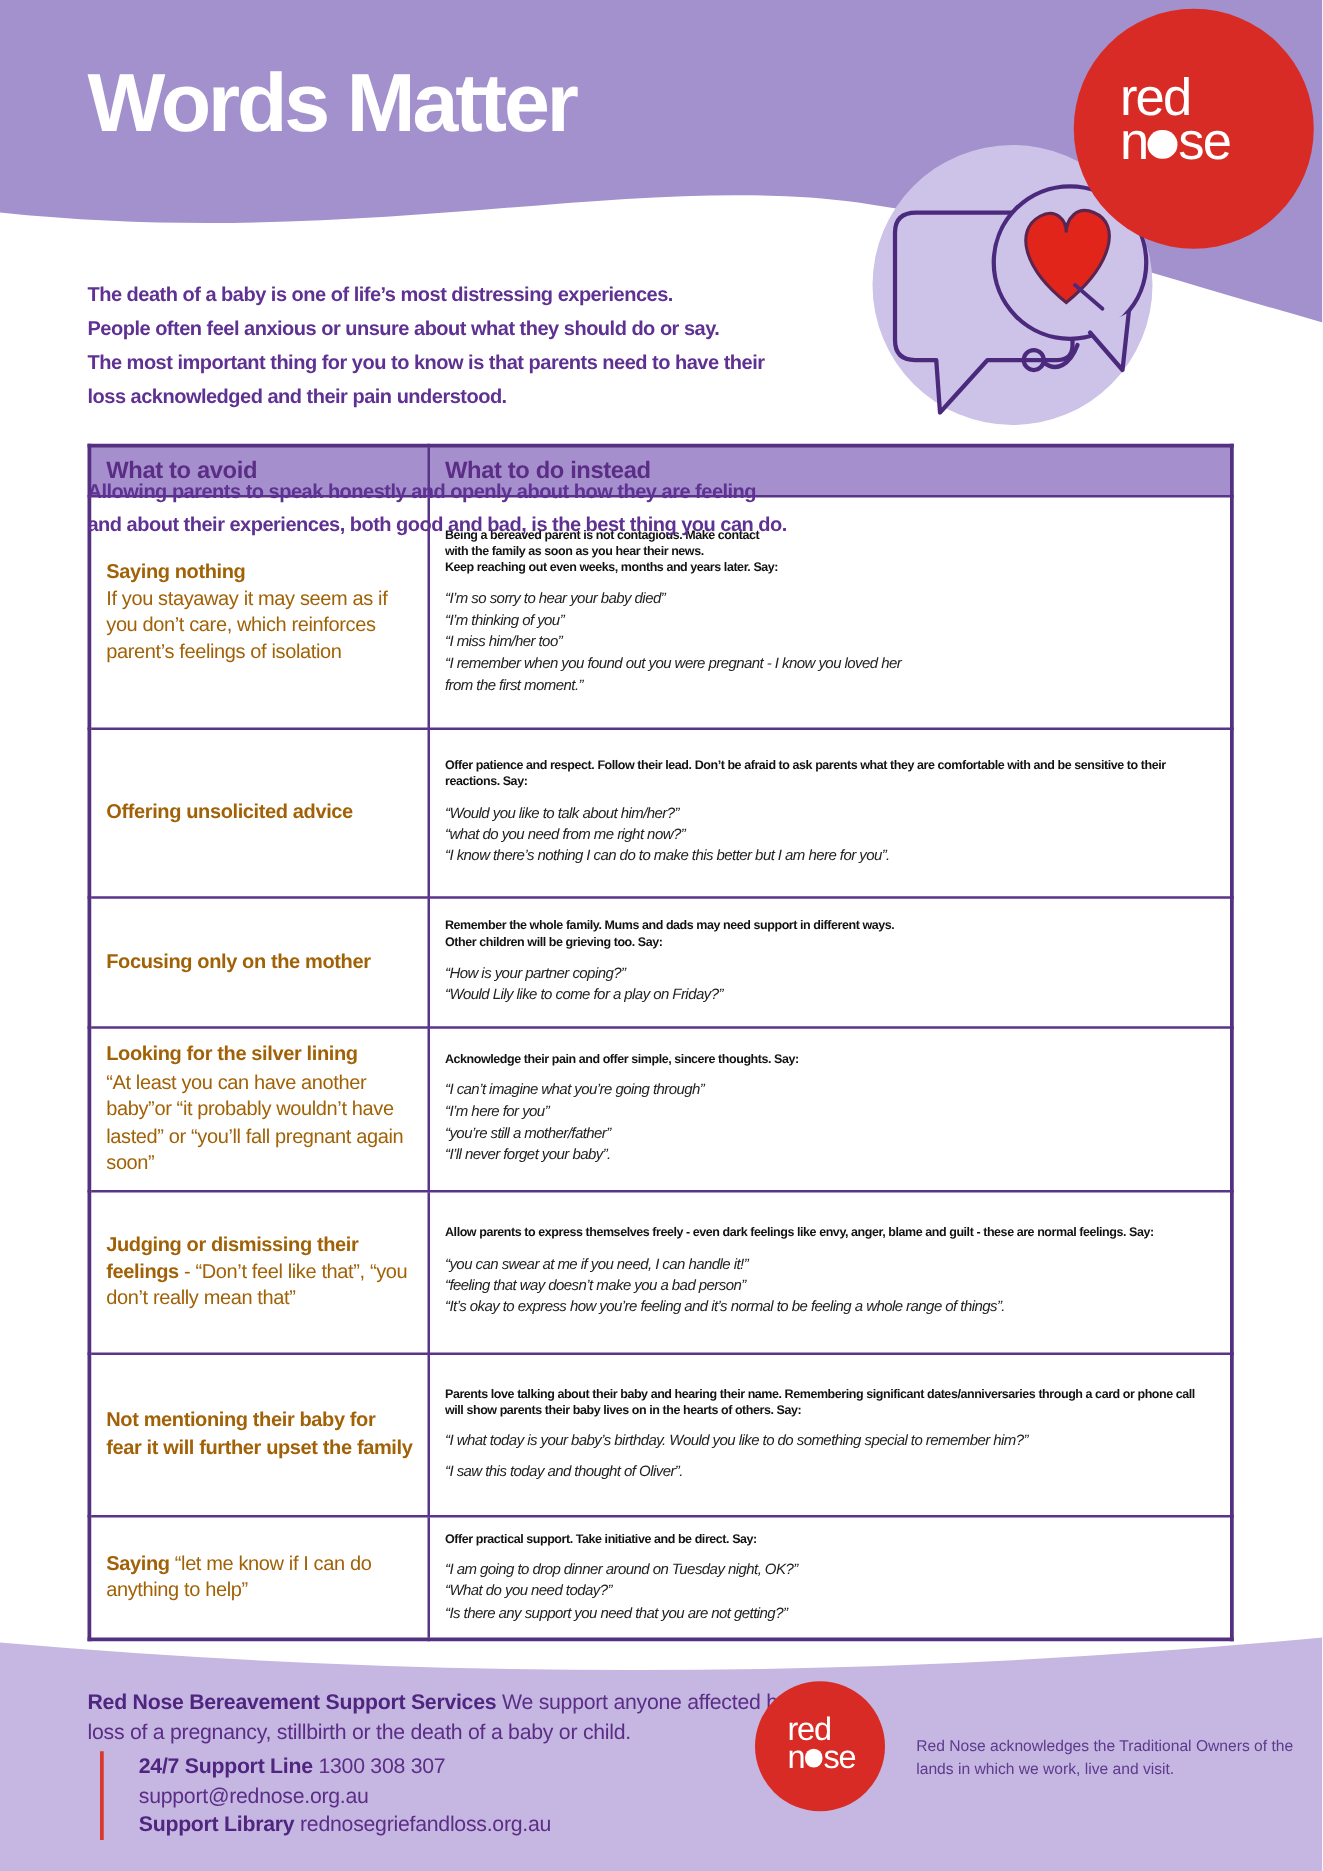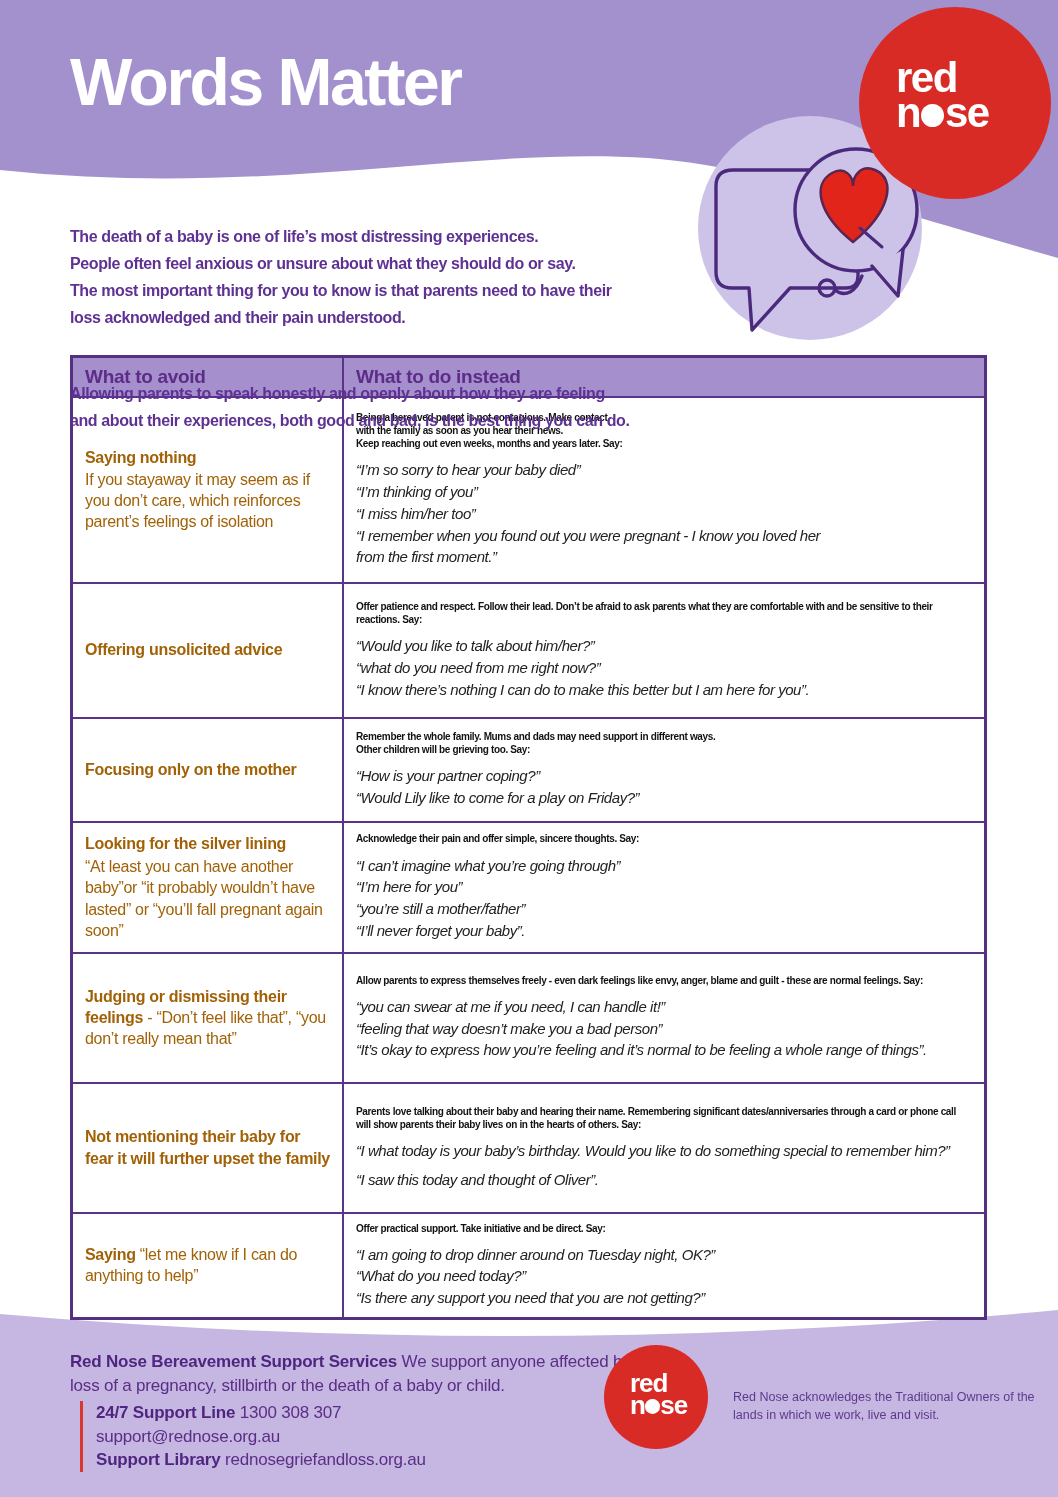--- a/index.html
+++ b/index.html
@@ -12,21 +12,21 @@
   .title {
     position:absolute; left:70px; top:44px; z-index:3;
     font-size:66px; font-weight:800; letter-spacing:-2.5px; color:#ffffff;
   }
   .intro {
     position:absolute; left:70px; top:196px; z-index:3; width:640px;
     color:#5e3192; font-weight:700; font-size:16px; letter-spacing:-0.4px;
     line-height:27px; white-space:pre-line;
   }
   .intro .p2 { margin-top:22px; }
-  .logo-text { color:#ffffff; font-weight:700; line-height:0.84; letter-spacing:-1.5px; }
+  .logo-text { color:#ffffff; font-weight:400; line-height:0.84; letter-spacing:-1.5px; }
   .top-logo-text { position:absolute; left:896px; top:60px; z-index:2; font-size:42px; }
   .logo-o {
     display:inline-block; width:0.56em; height:0.56em; background:#ffffff;
     border-radius:50%; margin:0 0.015em;
   }
   
   table.words {
     position:absolute; left:70px; top:355px; width:917px; z-index:2;
     border-collapse:collapse; table-layout:fixed; background:#ffffff;
     border:3px solid #533180;
@@ -42,34 +42,34 @@
     font-size:16px; letter-spacing:-0.3px; line-height:1.32; color:#a16207;
   }
   td.avoid b { font-weight:700; }
   td.avoid .block-body { display:block; margin-top:1px; }
   td.instead { padding:8px 14px 8px 12px; vertical-align:middle; }
   .lead {
     font-weight:700; font-size:10px; letter-spacing:-0.35px; line-height:1.32;
     color:#121212; white-space:pre-line; margin:0 0 9px 0;
   }
   .quote {
-    font-style:italic; font-size:15px; letter-spacing:-0.45px; line-height:1.45;
+    font-style:italic; font-size:12px; letter-spacing:-0.45px; line-height:1.45;
     color:#222222; white-space:pre-line;
   }
   
   .footer { position:absolute; left:0; top:1300px; width:1058px; height:197px; z-index:1; }
   .footer-bg { position:absolute; left:0; top:0; }
   .services {
     position:absolute; left:70px; top:50px; width:590px;
     font-size:17px; line-height:1.42; color:#5b2d87; letter-spacing:-0.2px;
   }
   .services b { color:#4f2580; }
   .support {
     position:absolute; left:80px; top:101px; border-left:3px solid #d9382d;
-    padding-left:13px; font-size:17px; line-height:23.5px; color:#5b2d87;
+    padding-left:28px; font-size:17px; line-height:23.5px; color:#5b2d87;
     letter-spacing:-0.2px;
   }
   .support b { color:#4f2580; }
   .footer-logo {
     position:absolute; left:604px; top:45px; width:104px; height:104px;
     border-radius:50%; background:#d92b26;
   }
   .footer-logo .logo-text { padding:28px 0 0 26px; font-size:26px; letter-spacing:-1px; }
   .small-col {
     position:absolute; left:733px; top:70px; width:310px;

